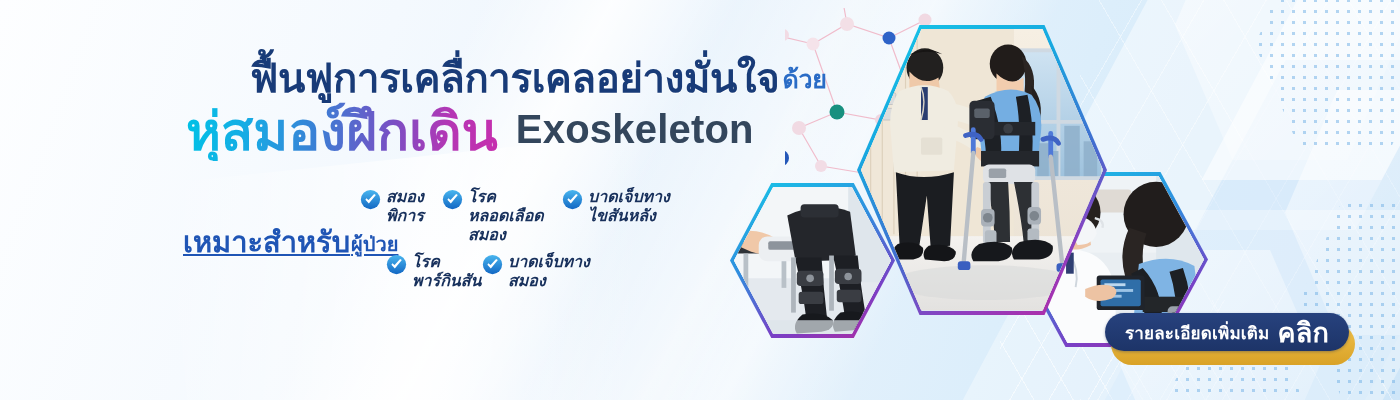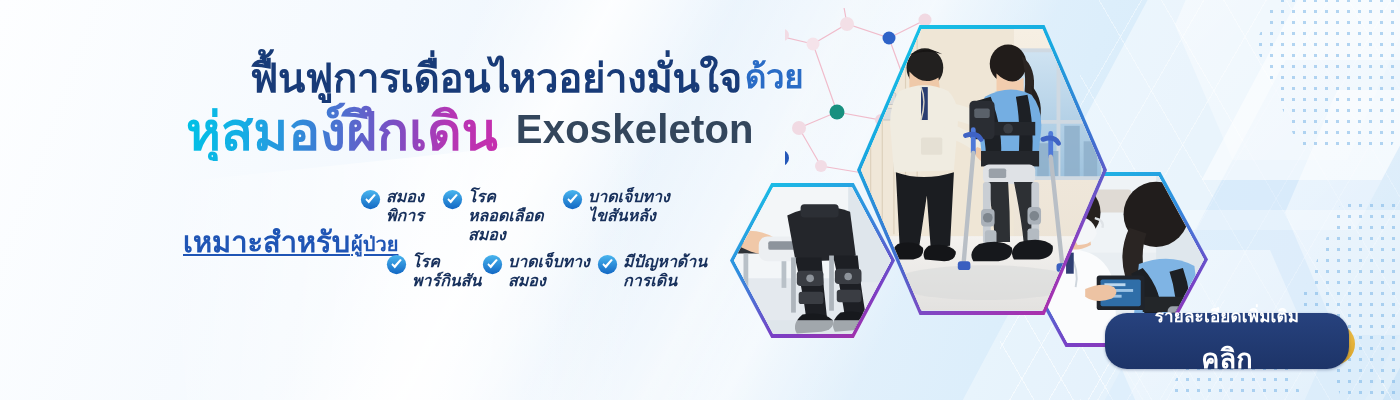--- a/index.html
+++ b/index.html
@@ -73,21 +73,21 @@
   .molecule{position:absolute;left:785px;top:8px;width:240px;height:230px;}
 
   
   .copy{position:absolute;left:0;top:0;width:820px;height:400px;}
 
   .headline1{
     position:absolute;left:250px;top:46px;white-space:nowrap;
     font-size:40px;font-weight:bold;color:#183b78;letter-spacing:-.3px;
     text-shadow:0 1px 0 rgba(255,255,255,.9);
   }
-  .headline1 .hl-small{font-size:33px;color:#2a6cc6;vertical-align:4px;margin-left:3px;margin-top:40px;}
+  .headline1 .hl-small{font-size:25px;color:#2a6cc6;vertical-align:4px;margin-left:3px;margin-top:40px;}
 
   .headline2{
     position:absolute;left:186px;top:102px;white-space:nowrap;
     font-size:53px;font-weight:bold;line-height:1.12;
   }
   .grad-txt{
     background:linear-gradient(95deg,#00c2e6 0%,#19a9e4 22%,#3a7fd5 42%,#7a4fc4 66%,#b536b4 84%,#c62fae 100%);
     -webkit-background-clip:text;background-clip:text;color:transparent;
     -webkit-text-fill-color:transparent;
   }
@@ -152,24 +152,24 @@
   .photo{position:absolute;inset:0;}
 
   
   .cta-wrap{position:absolute;left:1105px;top:313px;width:250px;height:54px;}
   .cta-shadow{
     position:absolute;left:6px;top:10px;width:244px;height:42px;
     background:linear-gradient(180deg,#f0c14b 0%,#d9a227 100%);
     border-radius:22px;
   }
   .cta{
-    position:absolute;left:0;top:0;width:244px;height:56px;
+    position:absolute;left:0;top:0;width:244px;height:38px;
     background:linear-gradient(180deg,#27427e 0%,#1d3468 100%);
     border-radius:22px;display:flex;align-items:center;justify-content:center;
-    gap:8px;box-shadow:0 1px 3px rgba(20,40,90,.35);cursor:pointer;flex-direction:column;
+    gap:8px;box-shadow:0 1px 3px rgba(20,40,90,.35);cursor:pointer;
   }
   .cta .small{font-size:17px;font-weight:bold;color:#ffffff;letter-spacing:.2px;}
   .cta .big{font-size:27px;font-weight:bold;color:#ffffff;letter-spacing:.2px;}
 </style>
 </head>
 <body>
 
 <div class="banner">
 
   <div class="bg-layer">
@@ -422,21 +422,21 @@
           <path d="M108 110 q12 -4 16 4" stroke="#3f63c4" stroke-width="5" fill="none" stroke-linecap="round"></path>
           <path d="M188 114 q12 -4 16 4" stroke="#3f63c4" stroke-width="5" fill="none" stroke-linecap="round"></path>
         </svg>
       </div>
     </div>
   </div>
 
   <div class="copy">
 
     <div class="headline1">
-      <span>ฟื้นฟู</span><span>การเดื่อนไหว</span><span>อย่างมั่นใจ</span><span class="hl-small">ด้วย</span>
+      <span>ฟื้นฟู</span><span>การเคลื่การเคล</span><span>อย่างมั่นใจ</span><span class="hl-small">ด้วย</span>
     </div>
 
     <div class="headline2">
       <span class="grad-txt">หุ่สมอง์ฝึกเดิน</span><span class="exo">Exoskeleton</span>
     </div>
 
     <div class="suitable">
       <span>เหมาะสำหรับ</span><span class="sm">ผู้ป่วย</span>
     </div>
 
@@ -484,28 +484,20 @@
 พาร์กินสัน</span>
         </div>
         <div class="chk-item c1">
           <svg class="chk-ico" viewBox="0 0 24 24">
             <circle cx="12" cy="12" r="11" fill="url(#ck1)"></circle>
             <path d="M6.2 12.4 l3.9 4.1 l8.0 -9.6 l-2.0 -1.2 l-6.3 7.0 l-2.6 -2.2 Z" fill="#ffffff"></path>
           </svg>
           <span class="txt">บาดเจ็บทาง
 สมอง</span>
         </div>
-        <div class="chk-item c2">
-          <svg class="chk-ico" viewBox="0 0 24 24">
-            <circle cx="12" cy="12" r="11" fill="url(#ck1)"></circle>
-            <path d="M6.2 12.4 l3.9 4.1 l8.0 -9.6 l-2.0 -1.2 l-6.3 7.0 l-2.6 -2.2 Z" fill="#ffffff"></path>
-          </svg>
-          <span class="txt">มีปัญหาด้าน
-การเดิน</span>
-        </div>
       </div>
     </div>
 
   </div>
 
   <div class="cta-wrap">
     <div class="cta-shadow"></div>
     <div class="cta">
       <span class="small">รายละเอียดเพิ่มเติม</span>
       <span class="big">คลิก</span>

